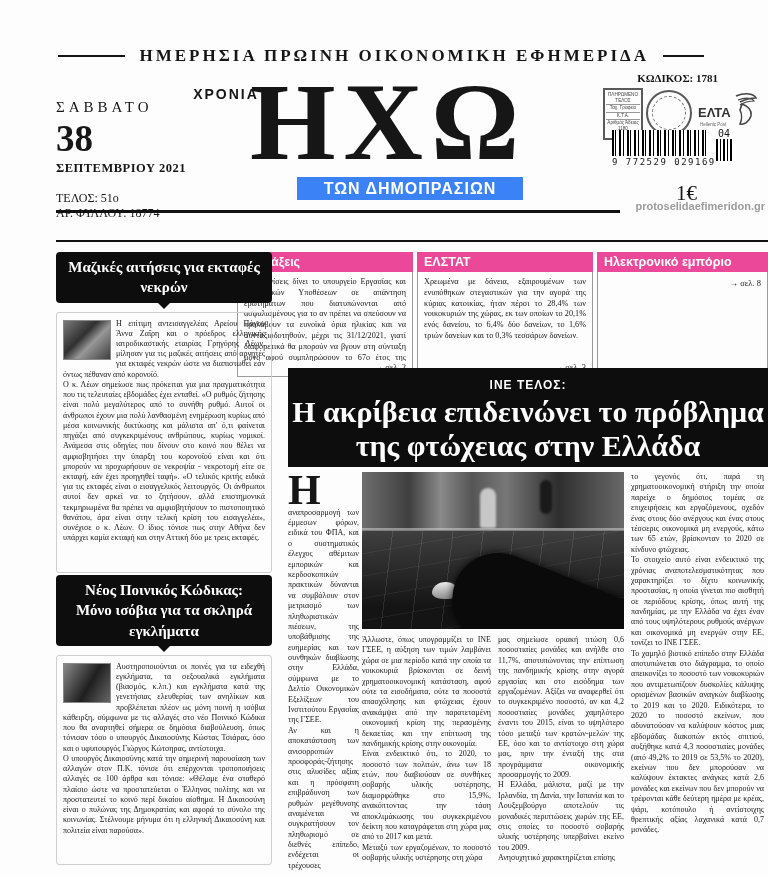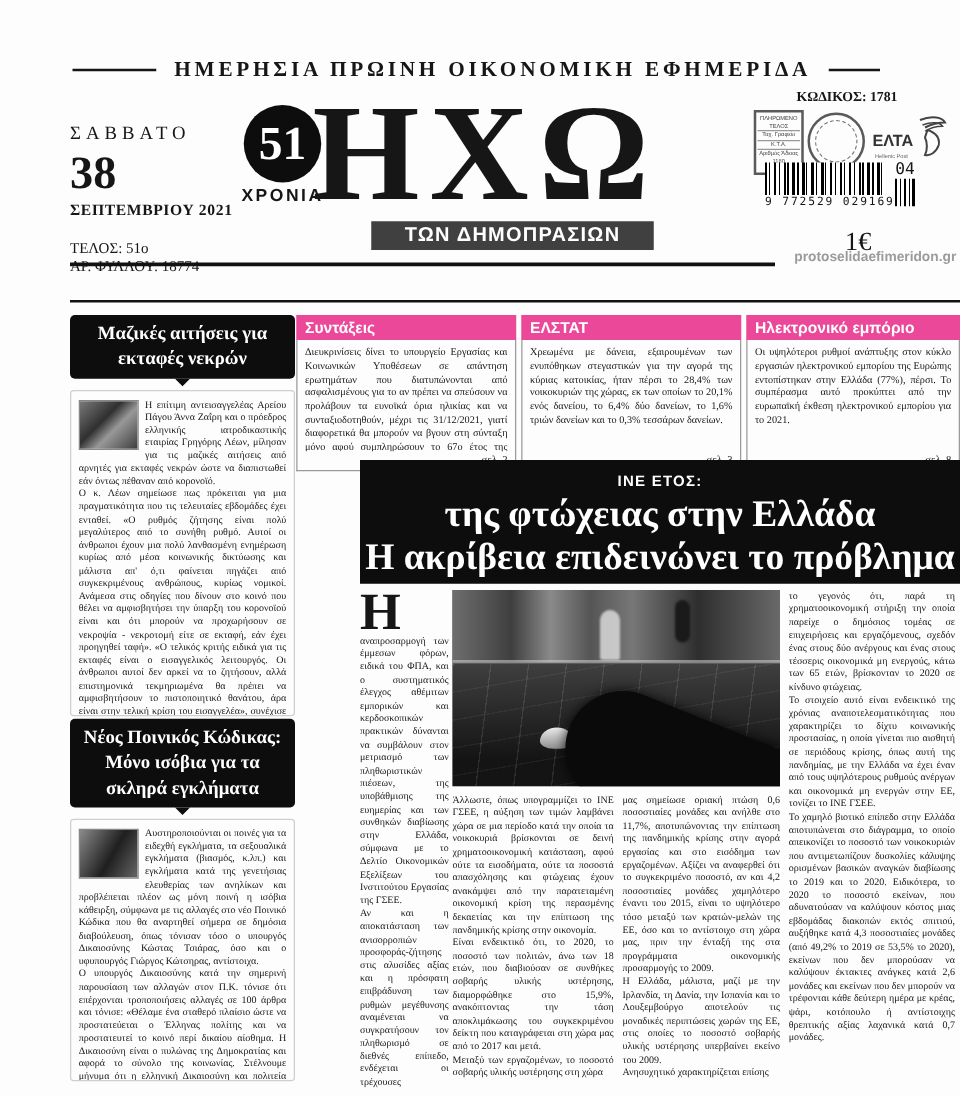--- a/index.html
+++ b/index.html
@@ -21,58 +21,58 @@
   .month{font-size:12.5px;font-weight:bold;letter-spacing:.5px;margin-top:3px;}
   .etos{font-size:12px;margin-top:16px;}
   .fyllo{font-size:12px;margin-top:2px;}
 
   
   .logo51{left:190px;top:84px;width:72px;text-align:center;}
   .logo51 .circle{width:62px;height:62px;border-radius:50%;background:#0d0d0d;color:#fff;
     display:flex;align-items:center;justify-content:center;font-size:38px;font-weight:bold;margin:0 auto;}
   .logo51 .xronia{font-size:14px;font-weight:bold;letter-spacing:2px;margin-top:2px;font-family:Liberation Sans, sans-serif;}
   .mast-title{left:250px;top:72px;margin:0;font-size:110px;font-weight:bold;letter-spacing:8px;line-height:.92;}
-  .subtitle-bar{left:297px;top:177px;width:226px;height:23px;background:#404040;color:#fff;
+  .subtitle-bar{left:297px;top:177px;width:226px;height:23px;background:#3b82f6;color:#fff;
     display:flex;align-items:center;justify-content:center;font-family:"Liberation Sans",sans-serif;
     font-weight:bold;font-size:16px;letter-spacing:1px;}
 
   
   .stamp-rect{left:603px;top:88px;width:34px;height:44px;border:2px solid #5a5a5a;padding:2px 1px;
     font-size:4.6px;line-height:1.35;text-align:center;color:#444;font-family:"Liberation Sans",sans-serif;}
   .stamp-rect .ln{border-bottom:.5px solid #999;}
   .stamp-circle{left:646px;top:90px;width:42px;height:42px;border:2px solid #5a5a5a;border-radius:50%;}
   .stamp-circle::after{content:"";position:absolute;inset:4px;border:1px dashed #777;border-radius:50%;}
   .elta{left:696px;top:90px;width:64px;text-align:left;}
   .barcode{left:612px;top:130px;width:96px;}
   .barcode .stripes{height:26px;background:repeating-linear-gradient(90deg,
       #000 0 2px,#fff 2px 3px,#000 3px 4px,#fff 4px 7px,#000 7px 9px,#fff 9px 11px,#000 11px 12px,#fff 12px 15px);}
   .barcode .digits{font-family:"DejaVu Sans Mono",monospace;font-size:9px;letter-spacing:1.5px;margin-top:1px;white-space:nowrap;}
   .bc-addon{left:716px;top:128px;width:16px;text-align:center;}
-  .bc-addon .num{font-size:13px;font-family:"DejaVu Sans Mono",monospace;}
+  .bc-addon .num{font-size:10px;font-family:"DejaVu Sans Mono",monospace;}
   .bc-addon .stripes{height:22px;background:repeating-linear-gradient(90deg,#000 0 2px,#fff 2px 4px,#000 4px 5px,#fff 5px 7px);}
   .price{left:676px;top:181px;font-size:21px;}
   .watermark{right:3px;top:200px;font-family:"Liberation Sans",sans-serif;font-weight:bold;font-size:11px;color:#9b9b9b;}
 
   
   .rule-thick{left:56px;top:210px;width:564px;height:3px;background:#121212;}
   .contact{left:0;top:219px;width:100%;text-align:center;font-size:13px;font-weight:bold;}
   .rule-thin{left:56px;top:240px;width:712px;height:2px;background:#121212;}
 
   
   .news-box{font-size:8.2px;}
   .news-box .hd{background:#ec4899;color:#fff;font-family:"Liberation Sans",sans-serif;
     font-weight:bold;font-size:12.5px;padding:3px 7px;}
   .news-box .bd{border:1px solid #9a9a9a;border-top:none;padding:5px 6px 3px;height:96px;
     display:flex;flex-direction:column;text-align:justify;line-height:1.32;}
   .news-box .bd-text{flex:1;overflow:hidden;}
   .page-ref{text-align:right;font-size:8.5px;margin-top:1px;}
   .tz2{left:237px;top:252px;width:176px;} .tz3{left:417px;top:252px;width:176px;} .tz4{left:597px;top:252px;width:171px;}
 
   
-  .rail{width:180px;left:56px;}
+  .rail{width:216px;left:56px;}
   .rail-hd{background:#0d0d0d;color:#fff;text-align:center;font-weight:bold;font-size:15px;
     line-height:1.35;padding:5px 10px;border-radius:4px;position:relative;}
   .rail-hd::after{content:"";position:absolute;left:50%;bottom:-6px;margin-left:-6px;
     border:6px solid transparent;border-top:6px solid #0d0d0d;border-bottom:none;}
   .rail-bd{margin-top:9px;border:1px solid #cfcfcf;border-radius:3px;padding:6px;
     font-size:8px;line-height:1.28;text-align:justify;overflow:hidden;}
   .rail1{top:252px;} .rail1 .rail-bd{height:247px;}
   .rail2{top:575px;} .rail2 .rail-bd{height:196px;}
   .bd-text{white-space:pre-line;}
   .thumb{float:left;width:46px;height:38px;margin:1px 5px 2px 0;border:1px solid #888;}
@@ -122,23 +122,20 @@
 
   <div class="abs date-block">
     <div class="day-name">ΣΑΒΒΑΤΟ</div>
     <div class="day-num">38</div>
     <div class="month">ΣΕΠΤΕΜΒΡΙΟΥ 2021</div>
     <div class="etos">ΤΕΛΟΣ: 51ο</div>
     <div class="fyllo">ΑΡ. ΦΥΛΛΟΥ: 18774</div>
   </div>
 
   <div class="abs logo51">
-    <div class="circle">
-      <span>51</span>
-    </div>
     <div class="xronia">ΧΡΟΝΙΑ</div>
   </div>
   <h1 class="abs mast-title">ΗΧΩ</h1>
   <div class="abs subtitle-bar">
     <span>ΤΩΝ ΔΗΜΟΠΡΑΣΙΩΝ</span>
   </div>
 
   <div class="abs stamp-rect">
     <div class="ln">ΠΛΗΡΩΜΕΝΟ ΤΕΛΟΣ</div>
     <div class="ln">Ταχ. Γραφείο</div>
@@ -181,45 +178,44 @@
   <div class="abs news-box tz3">
     <div class="hd">ΕΛΣΤΑΤ</div>
     <div class="bd">
       <div class="bd-text">Χρεωμένα με δάνεια, εξαιρουμένων των ενυπόθηκων στεγαστικών για την αγορά της κύριας κατοικίας, ήταν πέρσι το 28,4% των νοικοκυριών της χώρας, εκ των οποίων το 20,1% ενός δανείου, το 6,4% δύο δανείων, το 1,6% τριών δανείων και το 0,3% τεσσάρων δανείων.</div>
       <div class="page-ref">→ σελ. 3</div>
     </div>
   </div>
   <div class="abs news-box tz4">
     <div class="hd">Ηλεκτρονικό εμπόριο</div>
     <div class="bd">
-      <div class="bd-text">Οι υψηλότεροι ρυθμοί ανάπτυξης στον κύκλο εργασιών ηλεκτρονικού εμπορίου της Ευρώπης εντοπίστηκαν στην Ελλάδα (77%), πέρσι. Το συμπέρασμα αυτό προκύπτει από την ευρωπαϊκή έκθεση ηλεκτρονικού εμπορίου για το 2021.</div>
       <div class="page-ref">→ σελ. 8</div>
     </div>
   </div>
 
   <div class="abs rail rail1">
     <div class="rail-hd">Μαζικές αιτήσεις για εκταφές νεκρών</div>
     <div class="rail-bd">
       <span class="thumb thumb1"></span><span class="bd-text">Η επίτιμη αντεισαγγελέας Αρείου Πάγου Άννα Ζαΐρη και ο πρόεδρος ελληνικής ιατροδικαστικής εταιρίας Γρηγόρης Λέων, μίλησαν για τις μαζικές αιτήσεις από αρνητές για εκταφές νεκρών ώστε να διαπιστωθεί εάν όντως πέθαναν από κορονοϊό.
 Ο κ. Λέων σημείωσε πως πρόκειται για μια πραγματικότητα που τις τελευταίες εβδομάδες έχει ενταθεί. «Ο ρυθμός ζήτησης είναι πολύ μεγαλύτερος από το συνήθη ρυθμό. Αυτοί οι άνθρωποι έχουν μια πολύ λανθασμένη ενημέρωση κυρίως από μέσα κοινωνικής δικτύωσης και μάλιστα απ' ό,τι φαίνεται πηγάζει από συγκεκριμένους ανθρώπους, κυρίως νομικοί. Ανάμεσα στις οδηγίες που δίνουν στο κοινό που θέλει να αμφισβητήσει την ύπαρξη του κορονοϊού είναι και ότι μπορούν να προχωρήσουν σε νεκροψία - νεκροτομή είτε σε εκταφή, εάν έχει προηγηθεί ταφή». «Ο τελικός κριτής ειδικά για τις εκταφές είναι ο εισαγγελικός λειτουργός. Οι άνθρωποι αυτοί δεν αρκεί να το ζητήσουν, αλλά επιστημονικά τεκμηριωμένα θα πρέπει να αμφισβητήσουν το πιστοποιητικό θανάτου, άρα είναι στην τελική κρίση του εισαγγελέα», συνέχισε ο κ. Λέων. Ο ίδιος τόνισε πως στην Αθήνα δεν υπάρχει καμία εκταφή και στην Αττική δύο με τρεις εκταφές.</span>
     </div>
   </div>
   <div class="abs rail rail2">
     <div class="rail-hd">Νέος Ποινικός Κώδικας: Μόνο ισόβια για τα σκληρά εγκλήματα</div>
     <div class="rail-bd">
       <span class="thumb thumb2"></span><span class="bd-text">Αυστηροποιούνται οι ποινές για τα ειδεχθή εγκλήματα, τα σεξουαλικά εγκλήματα (βιασμός, κ.λπ.) και εγκλήματα κατά της γενετήσιας ελευθερίας των ανηλίκων και προβλέπεται πλέον ως μόνη ποινή η ισόβια κάθειρξη, σύμφωνα με τις αλλαγές στο νέο Ποινικό Κώδικα που θα αναρτηθεί σήμερα σε δημόσια διαβούλευση, όπως τόνισαν τόσο ο υπουργός Δικαιοσύνης Κώστας Τσιάρας, όσο και ο υφυπουργός Γιώργος Κώτσηρας, αντίστοιχα.
 Ο υπουργός Δικαιοσύνης κατά την σημερινή παρουσίαση των αλλαγών στον Π.Κ. τόνισε ότι επέρχονται τροποποιήσεις αλλαγές σε 100 άρθρα και τόνισε: «Θέλαμε ένα σταθερό πλαίσιο ώστε να προστατεύεται ο Έλληνας πολίτης και να προστατευτεί το κοινό περί δικαίου αίσθημα. Η Δικαιοσύνη είναι ο πυλώνας της Δημοκρατίας και αφορά το σύνολο της κοινωνίας. Στέλνουμε μήνυμα ότι η ελληνική Δικαιοσύνη και πολιτεία είναι παρούσα».</span>
     </div>
   </div>
 
   <div class="abs headline-box">
-    <div class="kicker">ΙΝΕ ΕΤΟΣ:</div>
+    <div class="kicker">ΙΝΕ ΤΕΛΟΣ:</div>
     <div class="headline">
+      <div>Η ακρίβεια επιδεινώνει το πρόβλημα</div>
       <div>της φτώχειας στην Ελλάδα</div>
-      <div>Η ακρίβεια επιδεινώνει το πρόβλημα</div>
     </div>
   </div>
 
   <div class="col col1">
     <span class="dropcap">Η</span><span class="bd-text">αναπροσαρμογή των έμμεσων φόρων, ειδικά του ΦΠΑ, και ο συστηματικός έλεγχος αθέμιτων εμπορικών και κερδοσκοπικών πρακτικών δύνανται να συμβάλουν στον μετριασμό των πληθωριστικών πιέσεων, της υποβάθμισης της ευημερίας και των συνθηκών διαβίωσης στην Ελλάδα, σύμφωνα με το Δελτίο Οικονομικών Εξελίξεων του Ινστιτούτου Εργασίας της ΓΣΕΕ.
 Αν και η αποκατάσταση των ανισορροπιών προσφοράς-ζήτησης στις αλυσίδες αξίας και η πρόσφατη επιβράδυνση των ρυθμών μεγέθυνσης αναμένεται να συγκρατήσουν τον πληθωρισμό σε διεθνές επίπεδο, ενδέχεται οι τρέχουσες πληθωριστικές πιέσεις να κατισχύσουν, επισημαίνει το ΙΝΕ ΓΣΕΕ.
 Ειδικά όσον αφορά την Ελλάδα και τη μεγάλη αβεβαιότητα για τον τερματισμό της πανδημίας, μια τέτοια εξέλιξη θα εξανεμίσει την αύξηση του κατώτατου μισθού που θεσπίστηκε για το 2022, αλλά θα θέσει ορίζοντα και στο πρόσθετο διαθέσιμο εισόδημα των εν δυνάμει εργαζομένων και νοικοκυριών.
 Το πλήγμα αυτό αναμένεται να είναι μεγαλύτερο στο βαθμό που η άνοδος των ανατιμήσεων θα σταθεί αφορμή αναθεώρησης της δημοσιονομικής και εισοδηματικής πολιτικής, αποκόπτοντας τις σημαντικές πηγές ροών που στηρίζουν σήμερα την οικονομία και τον ιδιωτικό τομέα μέσω της κρατικής δαπάνης,</span>
   </div>
 

